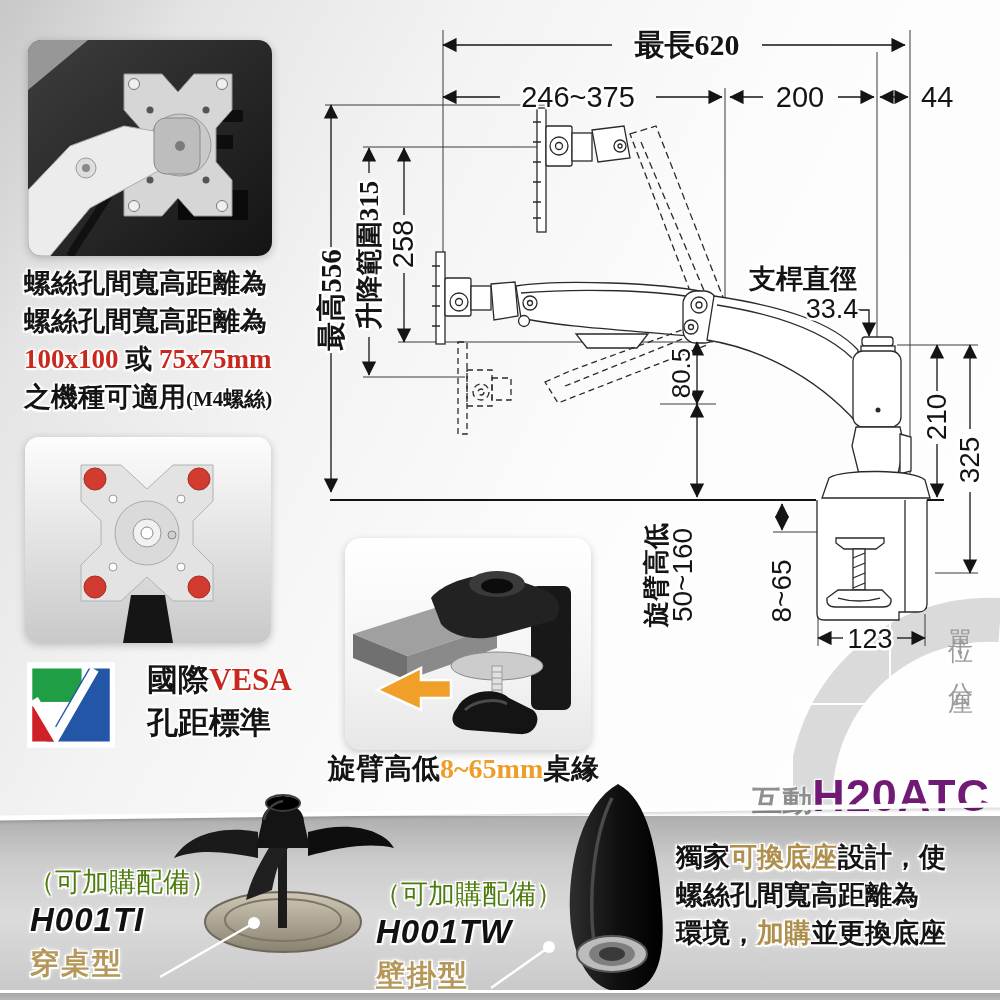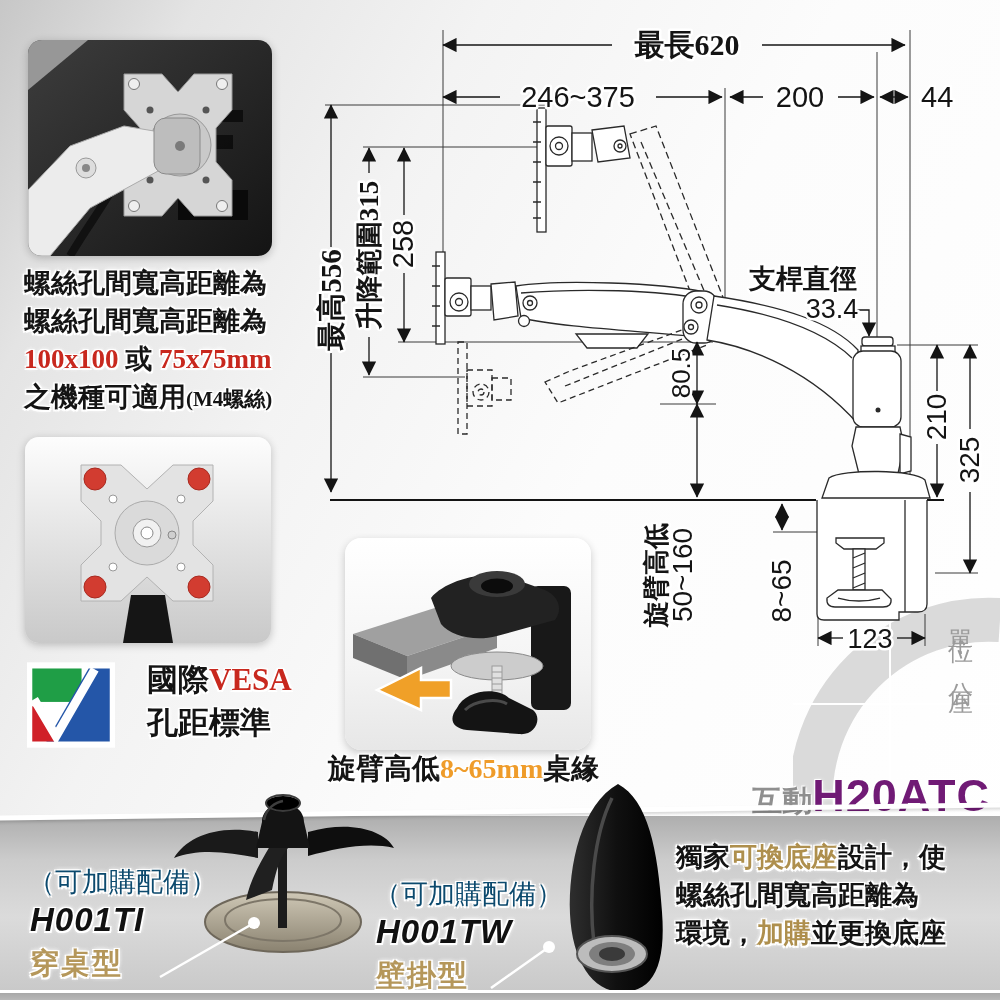--- a/index.html
+++ b/index.html
@@ -21,21 +21,21 @@
   .unit-note{left:944px;top:610px;height:185px;writing-mode:vertical-rl;font-size:25px;letter-spacing:9px;color:#9b9b9b;}
   .brand{top:770px;left:690px;width:300px;text-align:right;white-space:nowrap;}
   .brand-cn{font-size:30px;font-weight:700;color:#8f8f8f;font-family:"Liberation Serif",serif;
             text-shadow:-1px -1px 0 #fff,1px 1px 0 #fff,0 0 4px #fff;}
   .brand-en{font-size:45px;font-weight:700;letter-spacing:1px;color:#701a75;font-family:"Liberation Sans",sans-serif;
             text-shadow:-1px -1px 0 #fff,1px 1px 0 #fff,0 0 4px #fff;}
   .band{left:-8px;right:-8px;top:816px;height:184px;
         background:linear-gradient(180deg,#aeaeae 0%,#cccccc 24%,#dbdbdb 55%,#c7c7c7 100%);}
   .band-stripe{left:-12px;width:1030px;top:809px;height:5px;background:#fff;transform:rotate(-0.75deg);box-shadow:0 2px 3px rgba(0,0,0,.15);}
   .bottom-edge{left:0;right:0;top:990px;height:10px;background:linear-gradient(180deg,#ffffff 0%,#ffffff 30%,#a9a9a9 34%,#b8b8b8 100%);}
-  .acc-note{font-size:27px;color:#0c4a6e;}
+  .acc-note{font-size:27px;color:#4d7c0f;}
   .acc-model{font-size:33px;font-weight:700;font-style:italic;color:#111;font-family:"Liberation Sans",sans-serif;letter-spacing:1px;text-align:center;}
   .acc-type{font-size:29px;font-weight:700;color:#b5975a;letter-spacing:2px;}
   .footer{left:676px;top:838px;width:318px;font-size:27px;line-height:38px;color:#141414;font-weight:600;}
   .footer .l4{font-size:25.5px;}
   
   text{fill:#141414;}
   .dt{paint-order:stroke fill;stroke:#ffffff;stroke-width:5px;stroke-linejoin:round;}
   .f-sans{font-family:"Liberation Sans",sans-serif;}
   .f-serif{font-family:"Liberation Serif",serif;font-weight:600;}
 </style>

